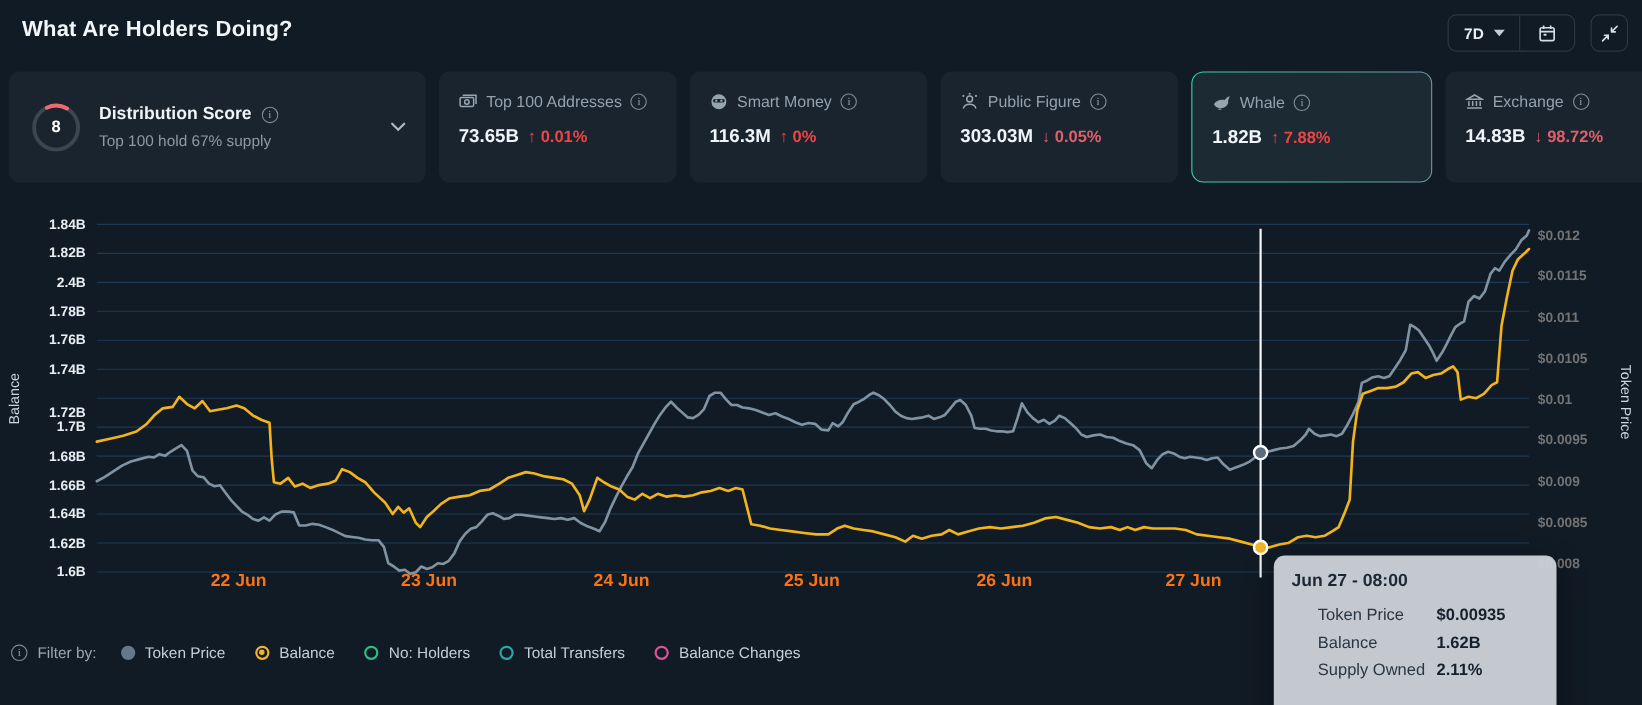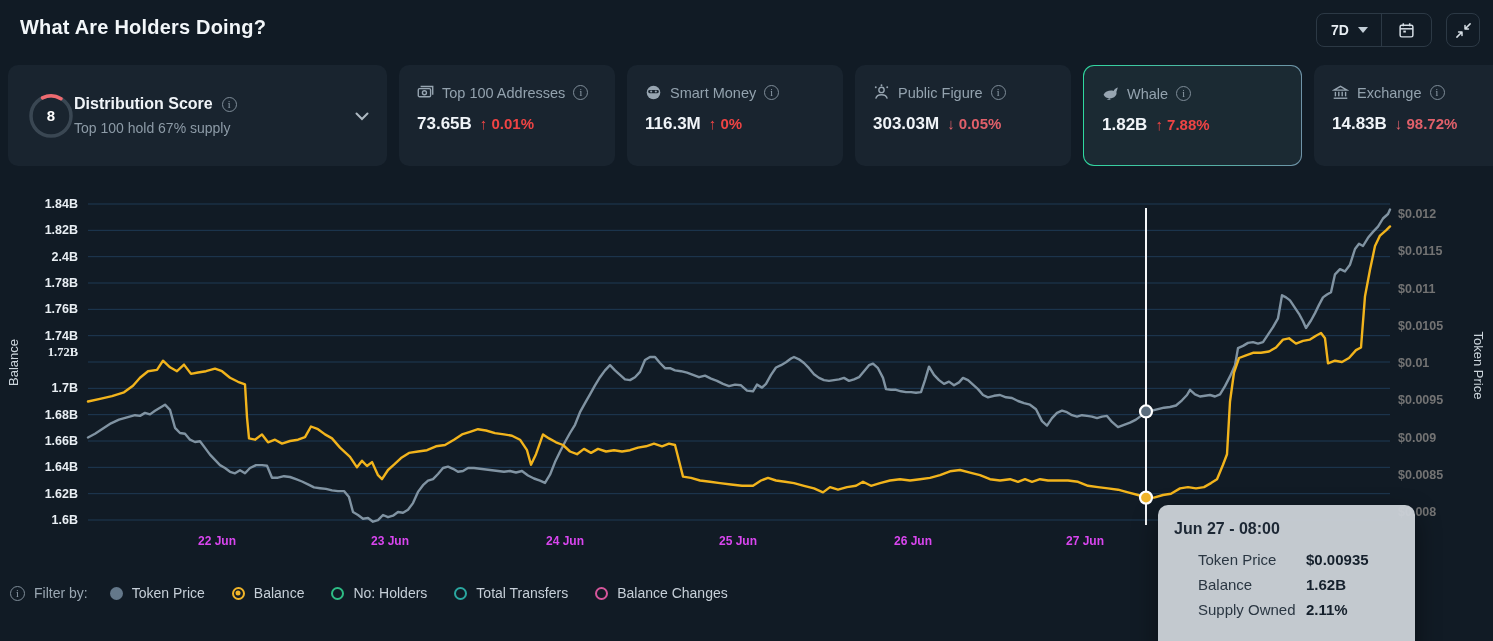--- a/index.html
+++ b/index.html
@@ -16,41 +16,41 @@
   .pill-cal{flex:1;display:flex;align-items:center;justify-content:center;color:#d6dee5;}
   .collapse-btn{position:absolute;right:13px;top:13px;width:34px;height:34px;border:1px solid #2c3945;border-radius:8px;
                 display:flex;align-items:center;justify-content:center;color:#d6dee5;box-sizing:border-box;cursor:pointer;}
 
   
   .cards{position:absolute;left:8px;top:65px;display:flex;gap:12px;}
   .card{background:#19242f;border-radius:10px;height:101px;box-sizing:border-box;}
   .dist-card{width:379px;display:flex;align-items:center;padding:0 20px;position:relative;}
   .gauge{position:relative;width:46px;height:46px;flex:0 0 46px;}
   .gauge-num{position:absolute;inset:0;display:flex;align-items:center;justify-content:center;font-size:15px;font-weight:700;color:#fff;}
-  .dist-text{margin-left:0;}
+  .dist-text{margin-left:16px;}
   .dist-title-row{display:flex;align-items:center;gap:9px;}
   .dist-title{font-size:16px;font-weight:700;color:#f0f4f8;}
   .dist-sub{margin-top:7px;font-size:14px;color:#8d9ba7;}
   .dist-chevron{position:absolute;right:18px;top:50%;transform:translateY(-50%);color:#aeb9c2;}
   .info-i{width:15px;height:15px;border-radius:50%;border:1px solid #7e8c98;color:#97a5b1;font-size:10px;line-height:13px;
           text-align:center;font-style:normal;flex:0 0 15px;box-sizing:border-box;font-family:"Liberation Serif","DejaVu Serif",serif;}
   .stat-card{width:216px;padding:19px 18px 0;}
   .stat-label-row{display:flex;align-items:center;gap:8px;color:#93a2ae;font-size:14.5px;white-space:nowrap;}
   .stat-icon{display:flex;color:#97a5b1;}
   .stat-value-row{margin-top:13px;font-size:17px;font-weight:700;color:#f0f4f8;}
   .stat-change{margin-left:8px;font-size:15px;font-weight:600;}
   .up{color:#ef4444;} .down{color:#e0606a;}
   .sel-wrap{border-radius:11px;padding:1px;background:linear-gradient(90deg,#2fd9a0,#6f93a8);height:101px;box-sizing:border-box;}
   .sel-wrap .stat-card{height:99px;border-radius:10px;background:#1b2a33;width:217px;}
 
   
   .tick-left{position:absolute;left:0;width:78px;text-align:right;transform:translateY(-50%);
              font-size:12.5px;font-weight:700;color:#e8eef3;}
   .tick-right{position:absolute;left:1398px;transform:translateY(-50%);font-size:12.5px;font-weight:700;color:#737373;}
-  .tick-x{position:absolute;transform:translateX(-50%);top:534px;font-size:12px;font-weight:700;color:#d946ef;}
+  .tick-x{position:absolute;transform:translateX(-50%);top:520px;font-size:16px;font-weight:700;color:#f97316;}
   .axis-title{position:absolute;font-size:13px;color:#ccd5dc;text-align:center;}
   .axis-title-left{left:-17px;top:355px;width:60px;transform:rotate(-90deg);}
   .axis-title-right{left:1437px;top:358px;width:82px;transform:rotate(90deg);}
 
   
   .filterbar{position:absolute;left:10px;top:581px;height:24px;display:flex;align-items:center;}
   .filter-label{margin-left:9px;font-size:14px;color:#9aa7b2;}
   .filter-options{display:flex;gap:27px;margin-left:22px;align-items:center;}
   .filter-item{display:flex;align-items:center;gap:9px;cursor:pointer;}
   .filter-item span.lbl{font-size:14px;color:#c6cfd8;}
@@ -196,21 +196,21 @@
 
   <div id="chart-area">
     <div class="axis-title axis-title-left">Balance</div>
     <div class="axis-title axis-title-right">Token Price</div>
   <div class="tick-left" style="top: 204px;">1.84B</div>
       <div class="tick-left" style="top: 230.333px;">1.82B</div>
       <div class="tick-left" style="top: 256.667px;">2.4B</div>
       <div class="tick-left" style="top: 283px;">1.78B</div>
       <div class="tick-left" style="top: 309.333px;">1.76B</div>
       <div class="tick-left" style="top: 335.667px;">1.74B</div>
-      <div class="tick-left" style="top: 352px; font-family: Liberation Serif, serif;">1.72B</div>
+      <div class="tick-left" style="top: 375px;">1.72B</div>
       <div class="tick-left" style="top: 388.333px;">1.7B</div>
       <div class="tick-left" style="top: 414.667px;">1.68B</div>
       <div class="tick-left" style="top: 441px;">1.66B</div>
       <div class="tick-left" style="top: 467.333px;">1.64B</div>
       <div class="tick-left" style="top: 493.667px;">1.62B</div>
       <div class="tick-left" style="top: 520px;">1.6B</div>
       <div class="tick-right" style="top: 214px;">$0.012</div>
       <div class="tick-right" style="top: 251.25px;">$0.0115</div>
       <div class="tick-right" style="top: 288.5px;">$0.011</div>
       <div class="tick-right" style="top: 325.75px;">$0.0105</div>

